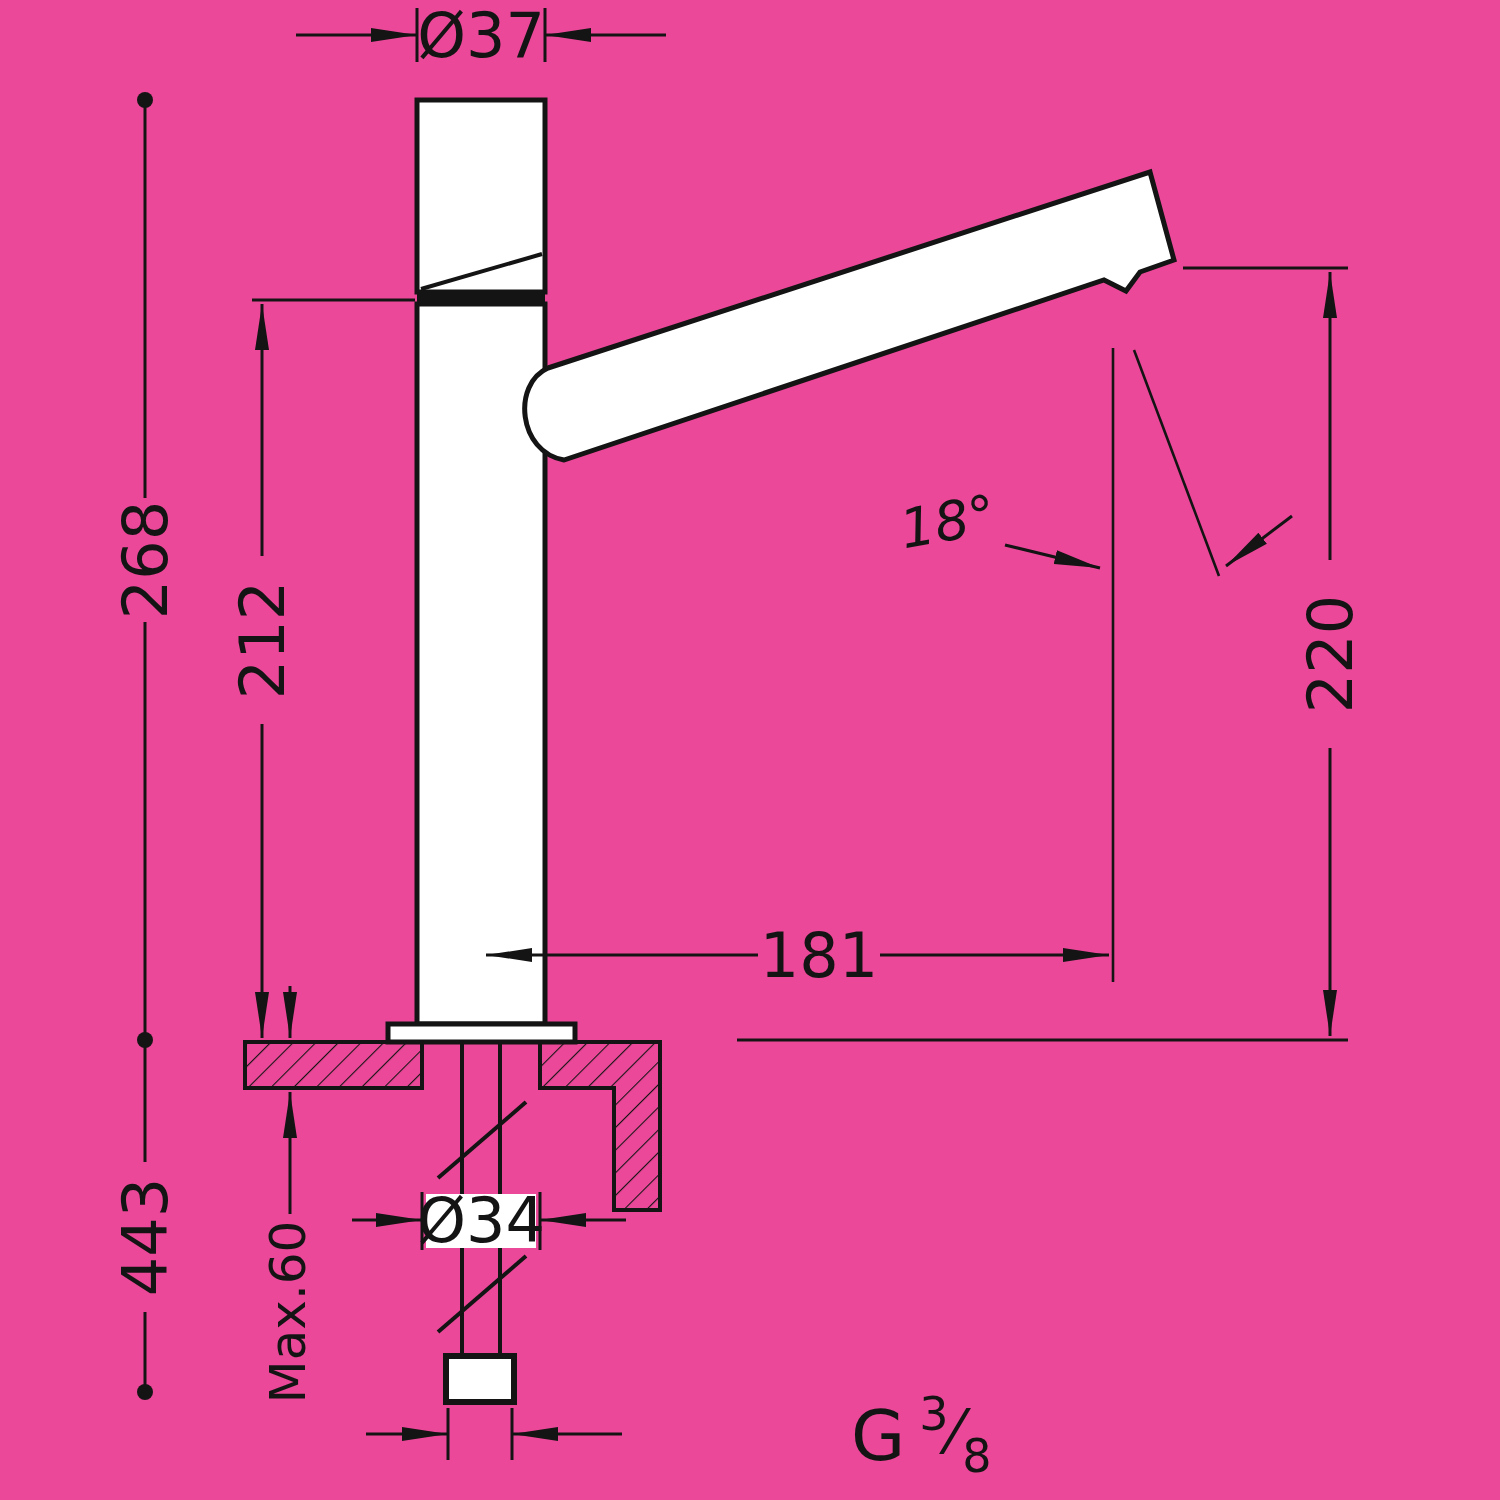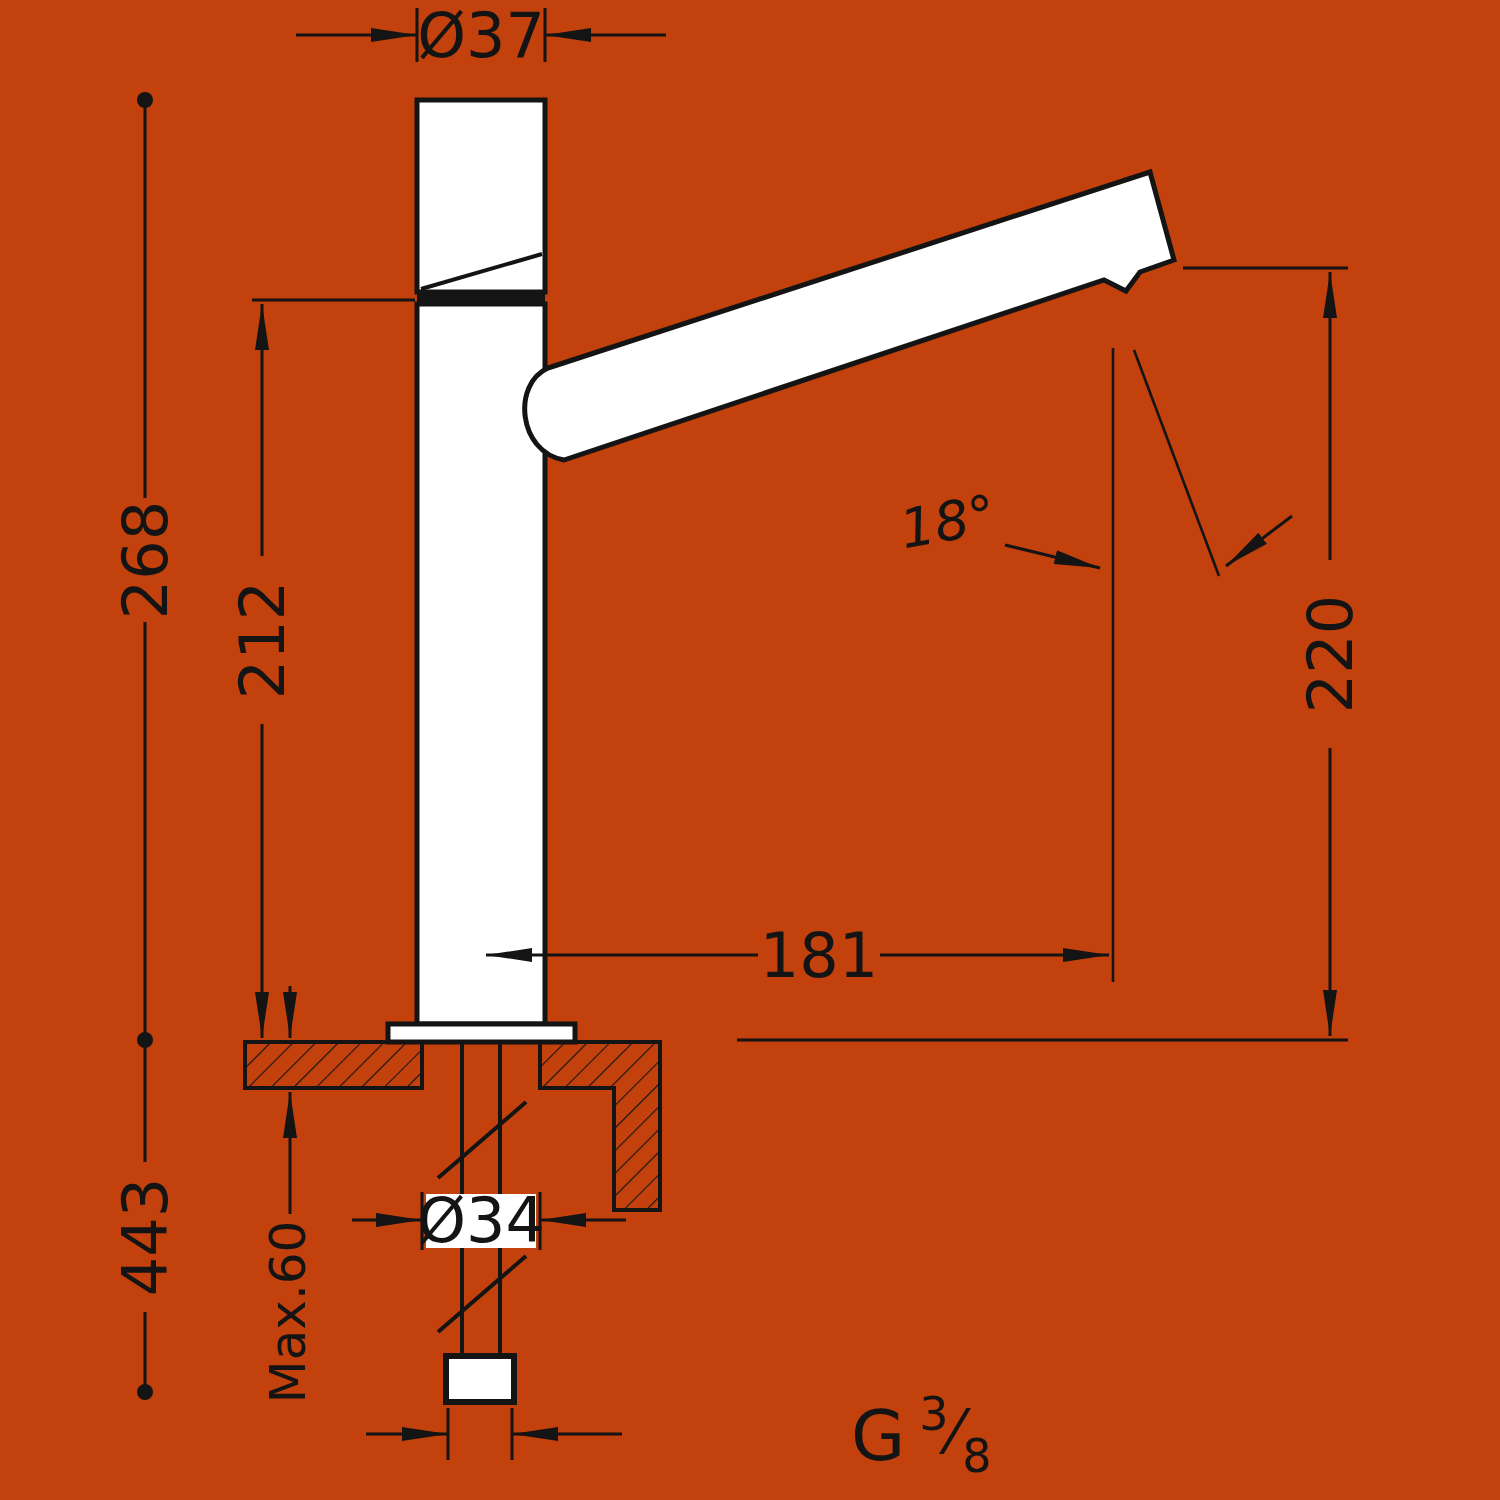--- a/index.html
+++ b/index.html
@@ -1,16 +1,16 @@
 <!DOCTYPE html>
 <html><head>
 <meta charset="utf-8">
 <style>
   html,body{margin:0;padding:0;background:#ffffff;}
-  .stage{position:relative;width:1500px;height:1500px;background:#c2410c;overflow:hidden;}
+  .stage{position:relative;width:1500px;height:1500px;background:#ec4899;overflow:hidden;}
   svg{display:block;}
   .objfill{stroke:#141414;stroke-width:5;fill:#ffffff;}
 
   .shank line{stroke:#141414;stroke-width:4;}
   .shank rect{stroke:#141414;stroke-width:6;fill:#ffffff;}
 
   .dims line{stroke:#141414;stroke-width:3;fill:none;}
   .dims line.thinline{stroke-width:2.6;}
   .dims text{
     font-family:"DejaVu Sans","Liberation Sans",sans-serif;

